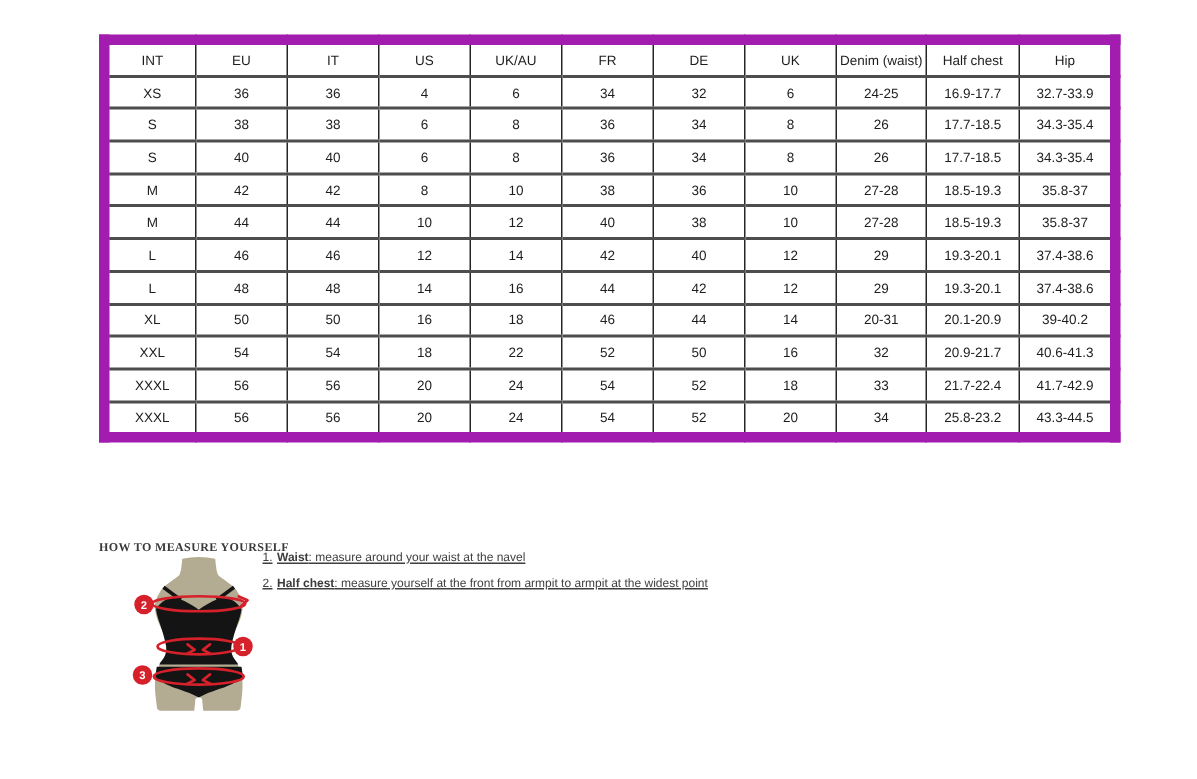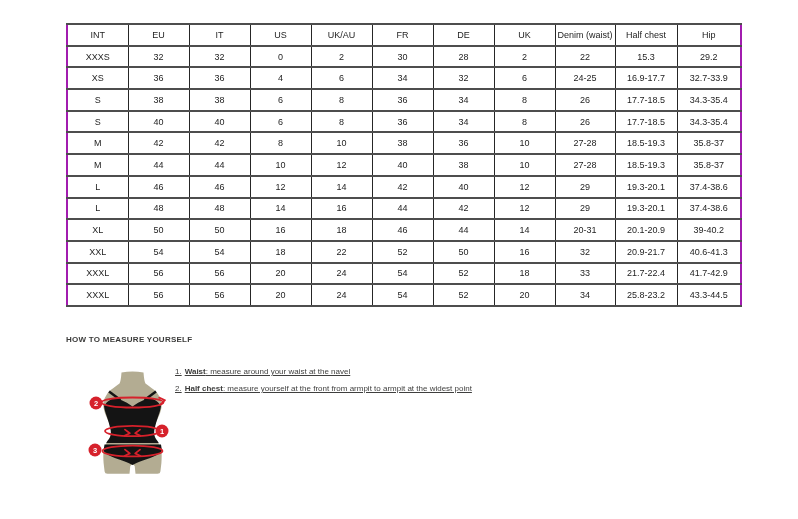--- a/index.html
+++ b/index.html
@@ -5,34 +5,34 @@
   html,body { margin:0; padding:0; background:#ffffff; }
   .page {
     position:relative; width:798px; height:519px; background:#ffffff;
     font-family:"Liberation Sans", sans-serif; overflow:hidden;
   }
 
   
   table.size-table {
     position:absolute; left:66px; top:23px; width:674px;
     border-collapse:collapse; table-layout:fixed;
-    border:2px solid #a21caf;
+    border:7px solid #a21caf;
     font-size:9px; color:#1d1d1d;
   }
   table.size-table th, table.size-table td {
     border-left:1px solid #262626; border-right:1px solid #262626;
     border-top:2px solid #4d4d4d; border-bottom:2px solid #4d4d4d;
     height:19.7px; padding:0; text-align:center; vertical-align:middle;
     font-weight:400; white-space:nowrap; overflow:hidden;
   }
 
   
   .measure-title {
-    position:absolute; left:66px; top:335px;
-    font-size:8px; font-weight:700; letter-spacing:0.25px; color:#3b3b3a;
+    position:absolute; left:66px; top:360px;
+    font-size:8px; font-weight:700; letter-spacing:0.25px; color:#3b3b3a;font-family:Liberation Serif, serif;
   }
   .figure-wrap { position:absolute; left:84px; top:369px; width:96px; height:115px; }
   ol.instructions {
     position:absolute; left:175px; top:364px; margin:0; padding:0;
     list-style:none; font-size:8px; color:#3f3f3e;
   }
   ol.instructions li { line-height:16.8px; white-space:nowrap;text-decoration:underline; }
   ol.instructions .num { margin-right:3px; }
   ol.instructions b { font-weight:700; color:#3b3b3a; }
 
@@ -69,33 +69,20 @@
           <th>UK/AU</th>
           <th>FR</th>
           <th>DE</th>
           <th>UK</th>
           <th>Denim (waist)</th>
           <th>Half chest</th>
           <th>Hip</th>
         </tr>
       </thead>
       <tbody>
-        <tr>
-          <td>XXXS</td>
-          <td>32</td>
-          <td>32</td>
-          <td>0</td>
-          <td>2</td>
-          <td>30</td>
-          <td>28</td>
-          <td>2</td>
-          <td>22</td>
-          <td>15.3</td>
-          <td>29.2</td>
-        </tr>
         <tr>
           <td>XS</td>
           <td>36</td>
           <td>36</td>
           <td>4</td>
           <td>6</td>
           <td>34</td>
           <td>32</td>
           <td>6</td>
           <td>24-25</td>

